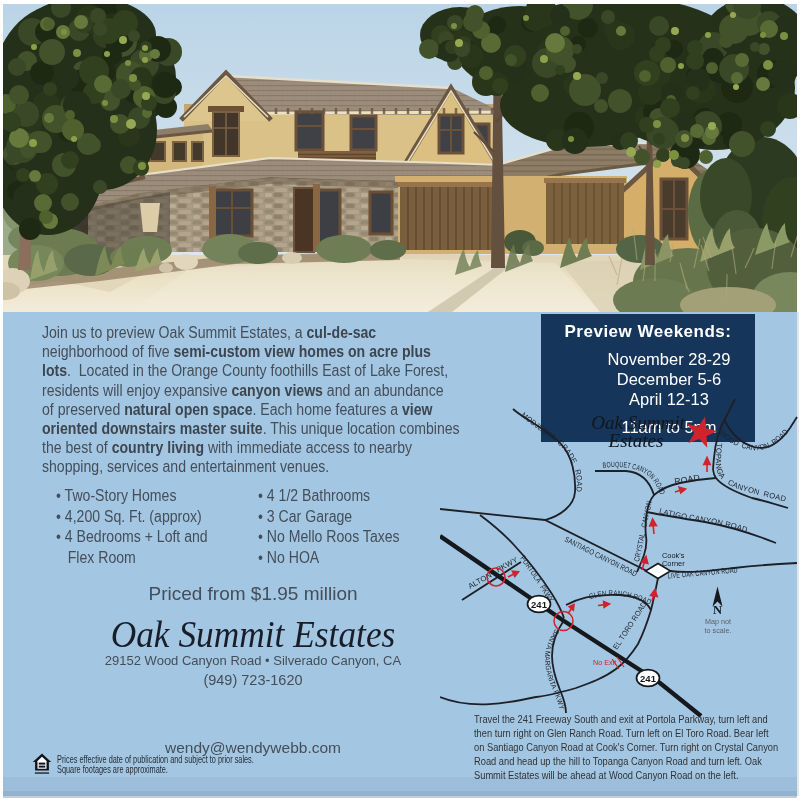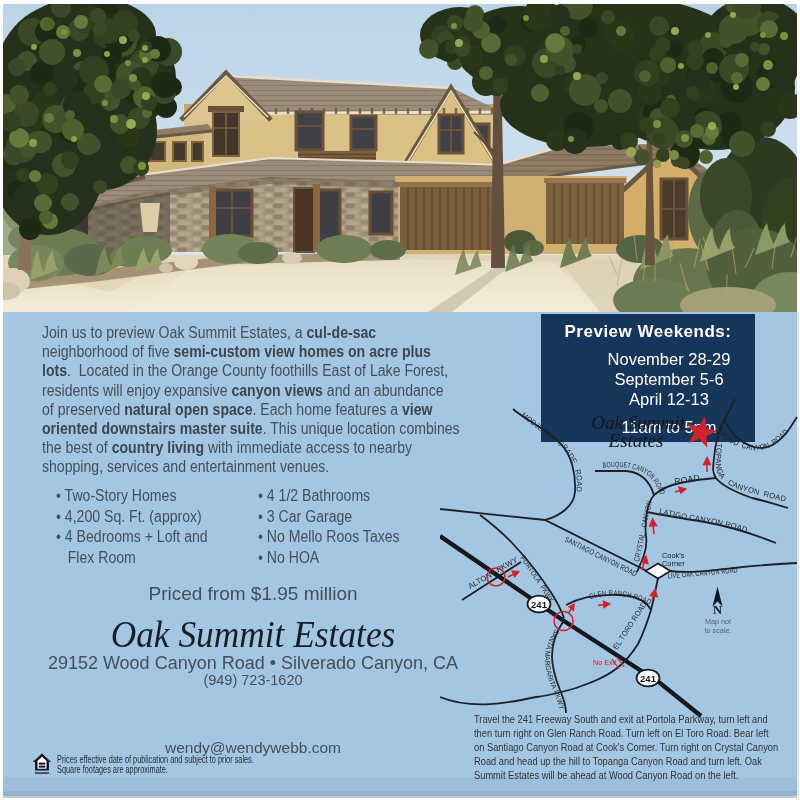--- a/index.html
+++ b/index.html
@@ -17,21 +17,21 @@
         transform:scaleX(.88);transform-origin:0 0;white-space:nowrap;}
   .para b{color:#3d464f;}
   .bul{font-size:16px;line-height:20.7px;color:#454e58;transform:scaleX(.88);
        transform-origin:0 0;white-space:nowrap;}
   #bul1{left:56px;top:486px;}
   #bul2{left:258px;top:486px;}
   .ctr{left:42px;width:422px;text-align:center;color:#454e58;}
   #priced{top:583px;font-size:19px;text-align:center;}
   #estname{top:612px;font-family:"Liberation Serif",serif;font-style:italic;
            font-size:38px;color:#181d28;transform:scaleX(.93);}
-  #addr{top:653px;font-size:18px;}
+  #addr{top:653px;font-size:13px;}
   #phone{top:672px;font-size:14.5px;}
   #www{top:700px;font-size:15.5px;}
   #wendy{top:739px;font-size:15.5px;}
   .fine{left:57px;width:420px;font-size:10.2px;line-height:10.3px;color:#262c33;transform:scaleX(.72);transform-origin:0 0;white-space:nowrap;}
   #dir{left:474px;top:713px;width:320px;font-size:10px;line-height:14.1px;color:#303336;
        transform:scaleX(.93);transform-origin:0 0;white-space:nowrap;}
   #mapsvg{left:440px;top:398px;}
 </style>
 </head>
 <body>
@@ -512,21 +512,21 @@
       <circle cx="577" cy="76" r="4" fill="#97a855"></circle>
       <circle cx="674" cy="155" r="5" fill="#7b9040"></circle>
     </g>
   </svg>
 
   <div id="bodybg" class="abs"></div>
 
   <div id="navybox" class="abs">
     <div class="h">Preview Weekends:</div>
     <div class="d" style="top:36px">November 28-29</div>
-    <div class="d" style="top:56px">September 5-6</div>
+    <div class="d" style="top:56px">December 5-6</div>
     <div class="d" style="top:76px">April 12-13</div>
     <div class="d" style="top:104px">11am to 5pm</div>
   </div>
 
   <div class="abs para">Join us to preview Oak Summit Estates, a <b>cul-de-sac</b><br>
 neighborhood of five <b>semi-custom view homes on acre plus</b><br>
 <b>lots</b>.&nbsp; Located in the Orange County foothills East of Lake Forest,<br>
 residents will enjoy expansive <b>canyon views</b> and an abundance<br>
 of preserved <b>natural open space</b>. Each home features a <b>view</b><br>
 <b>oriented downstairs master suite</b>. This unique location combines<br>

